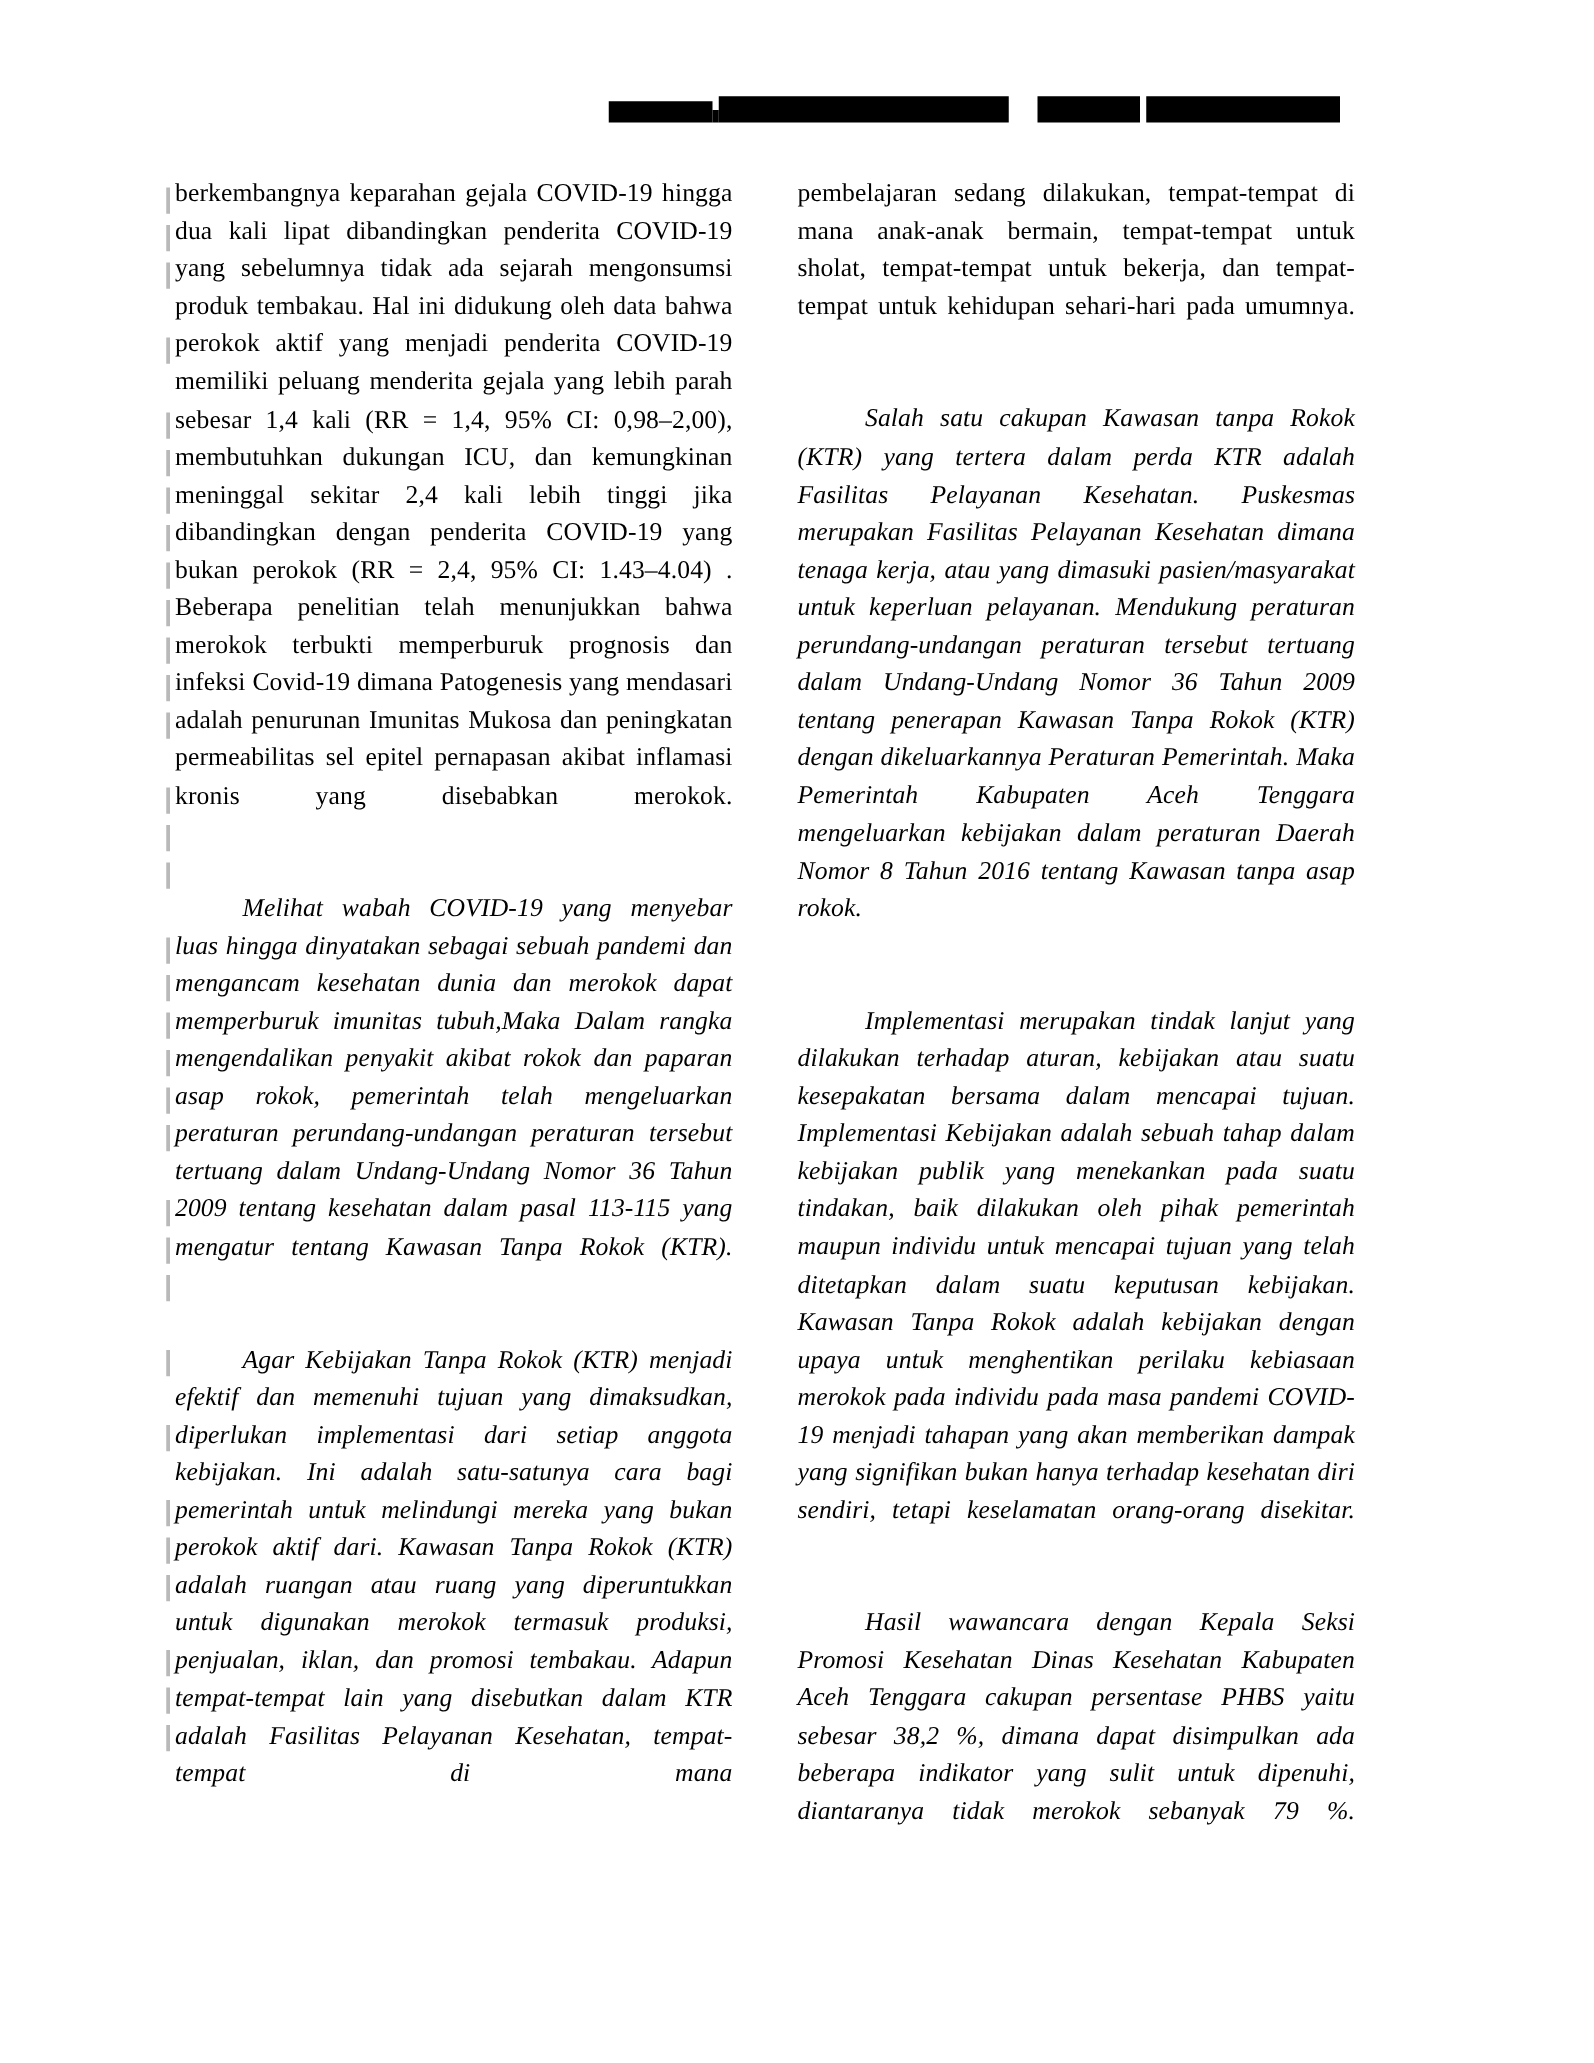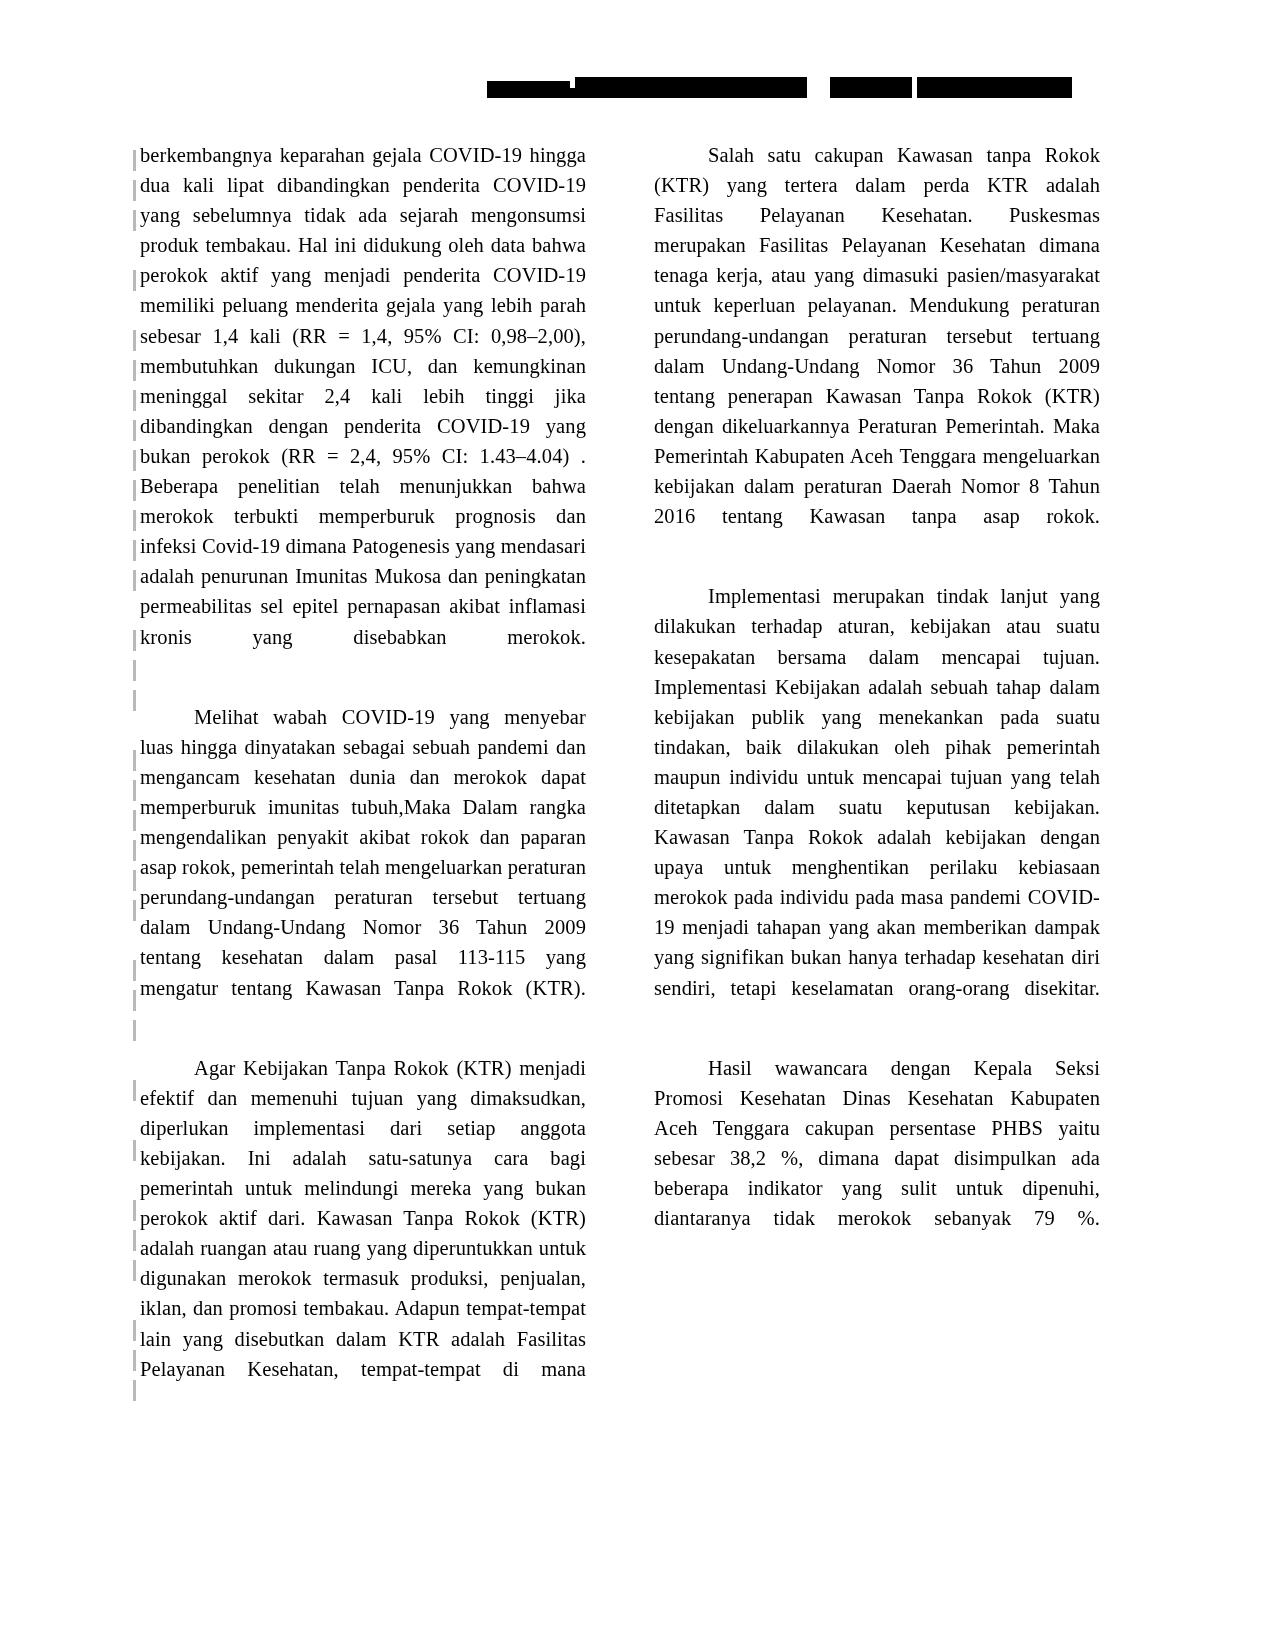--- a/index.html
+++ b/index.html
@@ -42,36 +42,37 @@
   .redact-e { width: 5px;   height: 9px;  align-self: flex-start; background: transparent; }
   .redact-f { width: 155px; height: 21px; }
 
   
   .columns {
     position: absolute;
     top: 140px;
     left: 140px;
     width: 960px;
     display: flex;
-    gap: 68px;
+    gap: 52px;
   }
   .col {
     width: 446px;
   }
   p.para {
     margin: 0 0 0 0;
     font-size: 20.5px;
     line-height: 30.1px;
     text-align: justify;
     text-justify: inter-word;
     hyphens: none;
     letter-spacing: 0.1px;
   }
   p.para + p.para {
-    margin-top: 20px;
+    margin-top: 30px;
+    font-style: italic;
   }
   p.indent {
     text-indent: 54px;
   }
   
   p.para::after {
     content: "";
     display: inline-block;
     width: 100%;
   }
@@ -146,19 +147,20 @@
 
   <div class="columns">
 
     <div class="col">
       <p class="para">berkembangnya keparahan gejala COVID-19 hingga dua kali lipat dibandingkan penderita COVID-19 yang sebelumnya tidak ada sejarah mengonsumsi produk tembakau. Hal ini didukung oleh data bahwa perokok aktif yang menjadi penderita COVID-19 memiliki peluang menderita gejala yang lebih parah sebesar 1,4 kali (RR = 1,4, 95% CI: 0,98–2,00), membutuhkan dukungan ICU, dan kemungkinan meninggal sekitar 2,4 kali lebih tinggi jika dibandingkan dengan penderita COVID-19 yang bukan perokok (RR = 2,4, 95% CI: 1.43–4.04) . Beberapa penelitian telah menunjukkan bahwa merokok terbukti memperburuk prognosis dan infeksi Covid-19 dimana Patogenesis yang mendasari adalah penurunan Imunitas Mukosa dan peningkatan permeabilitas sel epitel pernapasan akibat inflamasi kronis yang disebabkan merokok.</p>
       <p class="para indent">Melihat wabah COVID-19 yang menyebar luas hingga dinyatakan sebagai sebuah pandemi dan mengancam kesehatan dunia dan merokok dapat memperburuk imunitas tubuh,Maka Dalam rangka mengendalikan penyakit akibat rokok dan paparan asap rokok, pemerintah telah mengeluarkan peraturan perundang-undangan peraturan tersebut tertuang dalam Undang-Undang Nomor 36 Tahun 2009 tentang kesehatan dalam pasal 113-115 yang mengatur tentang Kawasan Tanpa Rokok (KTR).</p>
       <p class="para indent">Agar Kebijakan Tanpa Rokok (KTR) menjadi efektif dan memenuhi tujuan yang dimaksudkan, diperlukan implementasi dari setiap anggota kebijakan. Ini adalah satu-satunya cara bagi pemerintah untuk melindungi mereka yang bukan perokok aktif dari. Kawasan Tanpa Rokok (KTR) adalah ruangan atau ruang yang diperuntukkan untuk digunakan merokok termasuk produksi, penjualan, iklan, dan promosi tembakau. Adapun tempat-tempat lain yang disebutkan dalam KTR adalah Fasilitas Pelayanan Kesehatan, tempat-tempat di mana</p>
     </div>
 
     <div class="col">
+      <p class="para">pembelajaran sedang dilakukan, tempat-tempat di mana anak-anak bermain, tempat-tempat untuk sholat, tempat-tempat untuk bekerja, dan tempat-tempat untuk kehidupan sehari-hari pada umumnya.</p>
       <p class="para indent">Salah satu cakupan Kawasan tanpa Rokok (KTR) yang tertera dalam perda KTR adalah Fasilitas Pelayanan Kesehatan. Puskesmas merupakan Fasilitas Pelayanan Kesehatan dimana tenaga kerja, atau yang dimasuki pasien/masyarakat untuk keperluan pelayanan. Mendukung peraturan perundang-undangan peraturan tersebut tertuang dalam Undang-Undang Nomor 36 Tahun 2009 tentang penerapan Kawasan Tanpa Rokok (KTR) dengan dikeluarkannya Peraturan Pemerintah. Maka Pemerintah Kabupaten Aceh Tenggara mengeluarkan kebijakan dalam peraturan Daerah Nomor 8 Tahun 2016 tentang Kawasan tanpa asap rokok.</p>
       <p class="para indent">Implementasi merupakan tindak lanjut yang dilakukan terhadap aturan, kebijakan atau suatu kesepakatan bersama dalam mencapai tujuan. Implementasi Kebijakan adalah sebuah tahap dalam kebijakan publik yang menekankan pada suatu tindakan, baik dilakukan oleh pihak pemerintah maupun individu untuk mencapai tujuan yang telah ditetapkan dalam suatu keputusan kebijakan. Kawasan Tanpa Rokok adalah kebijakan dengan upaya untuk menghentikan perilaku kebiasaan merokok pada individu pada masa pandemi COVID-19 menjadi tahapan yang akan memberikan dampak yang signifikan bukan hanya terhadap kesehatan diri sendiri, tetapi keselamatan orang-orang disekitar.</p>
       <p class="para indent">Hasil wawancara dengan Kepala Seksi Promosi Kesehatan Dinas Kesehatan Kabupaten Aceh Tenggara cakupan persentase PHBS yaitu sebesar 38,2 %, dimana dapat disimpulkan ada beberapa indikator yang sulit untuk dipenuhi, diantaranya tidak merokok sebanyak 79 %.</p>
     </div>
 
   </div>
 </div>
 
 </body></html>

